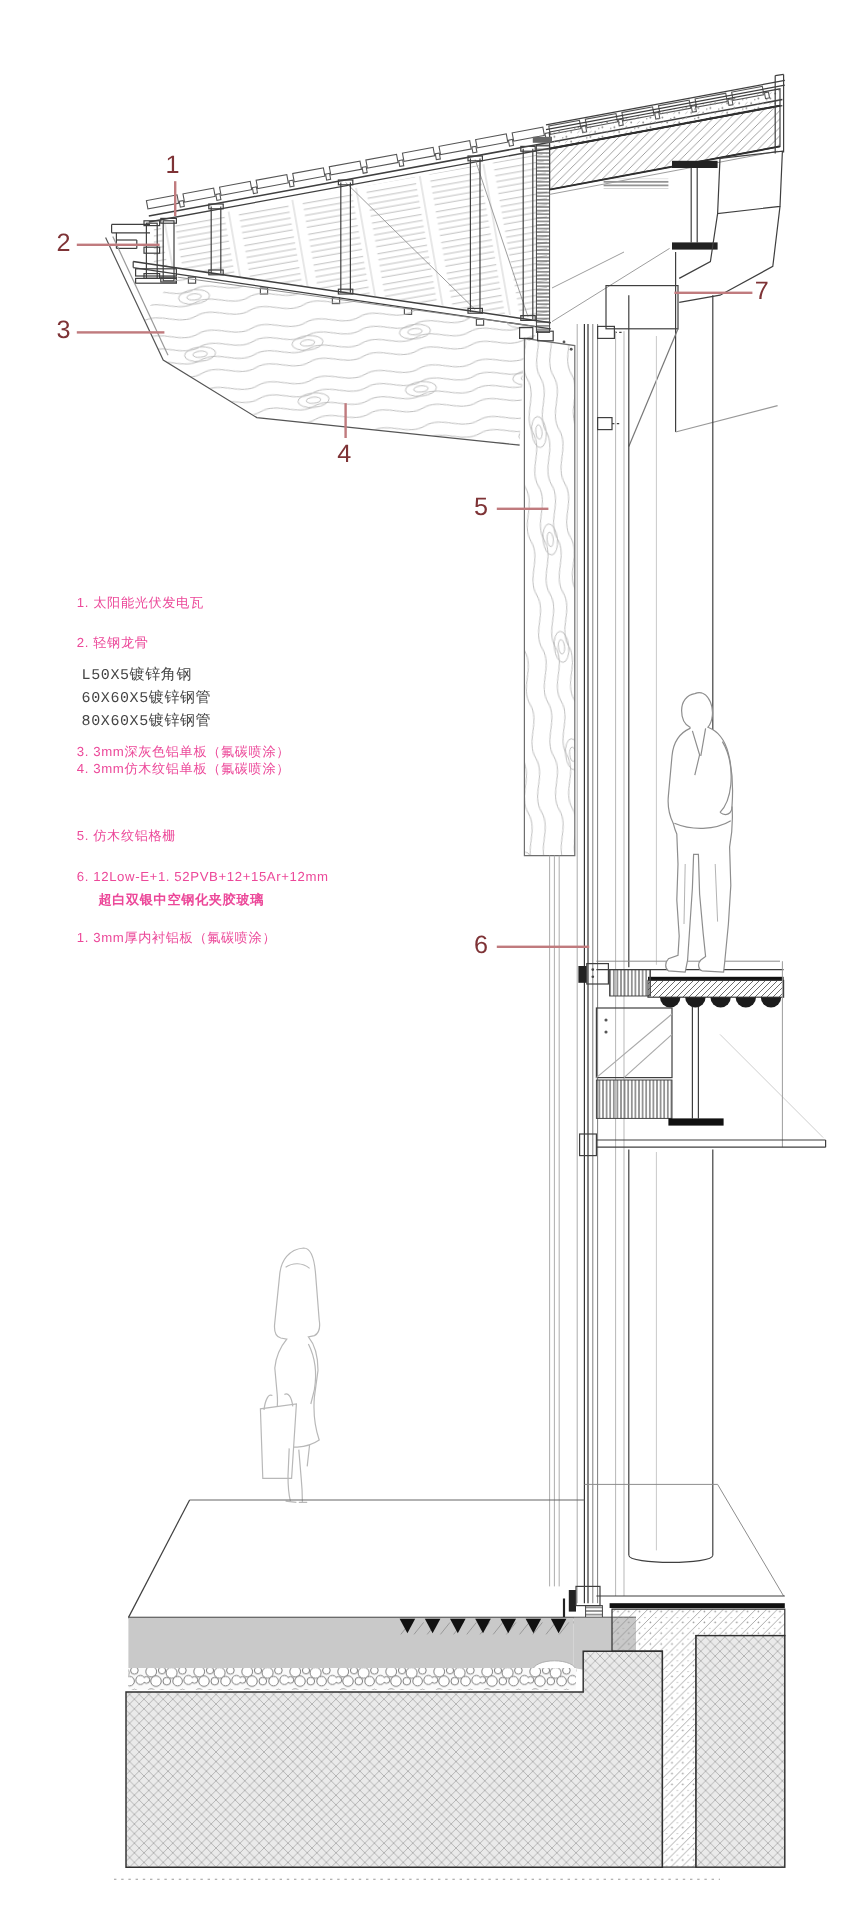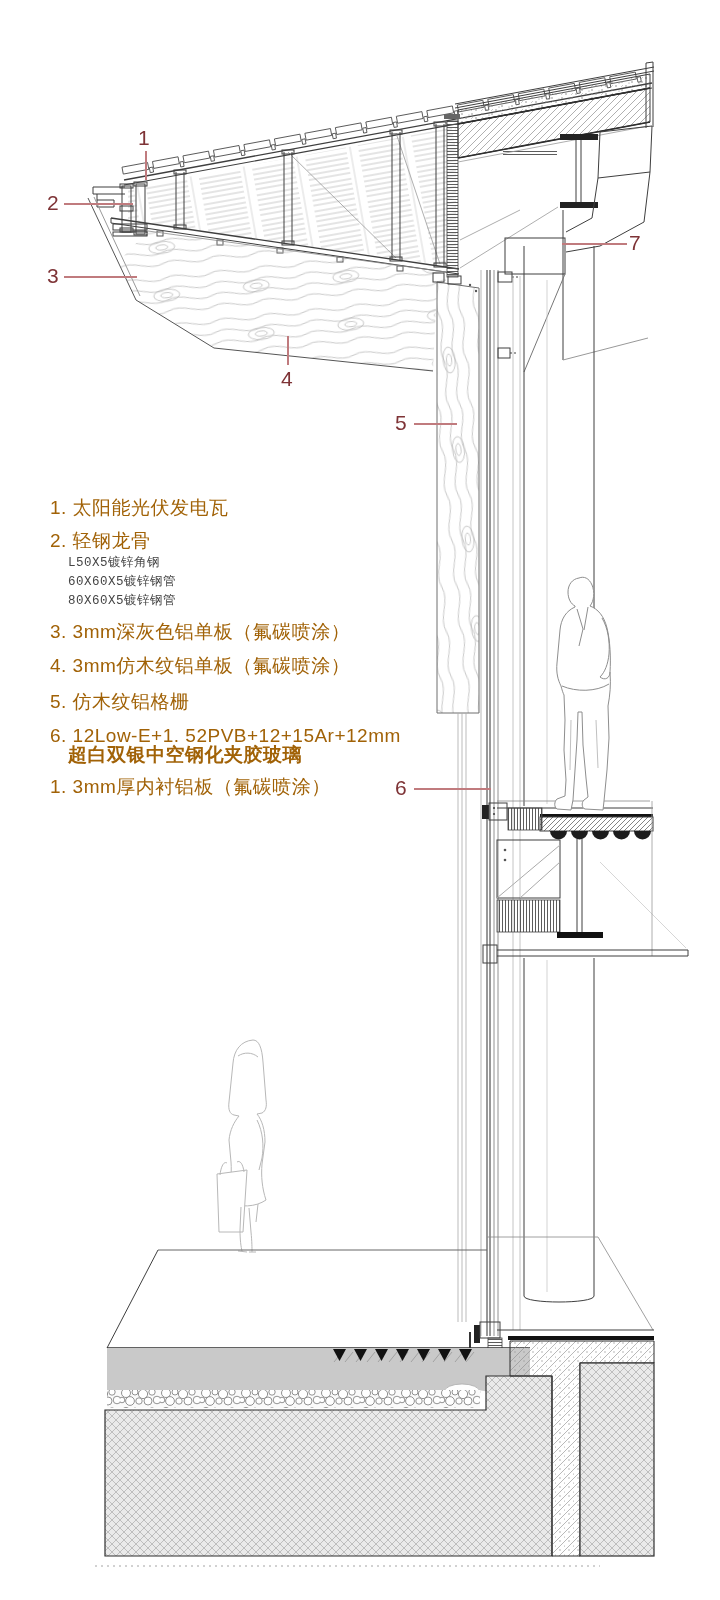--- a/index.html
+++ b/index.html
@@ -4,22 +4,22 @@
 <style>
   html,body{margin:0;padding:0;background:#fff;}
   #canvas{position:relative;width:720px;height:1600px;background:#fff;overflow:hidden;
           font-family:"Liberation Sans",sans-serif;}
   #drawing{position:absolute;left:0;top:0;}
   .callout{position:absolute;font-size:21px;line-height:1;color:var(--callout-color,#7e3336);
            font-family:"Liberation Sans",sans-serif;}
   .leader{position:absolute;background:var(--leader-color,#c07b7e);}
   .leader.h{height:1.5px;}
   .leader.v{width:1.5px;}
-  .legend-item{position:absolute;font-size:19px;line-height:1.15;color:#a16207;
-               letter-spacing:.5px;white-space:nowrap;}
+  .legend-item{position:absolute;font-size:11px;line-height:1.15;color:#ec4899;
+               letter-spacing:.5px;white-space:nowrap;margin-left:14px;}
   .legend-sub{position:absolute;font-size:12.5px;line-height:1.15;color:#454545;
               letter-spacing:.5px;white-space:nowrap;font-family:Liberation Mono, monospace;}
 </style>
 </head>
 <body>
 
 <div id="canvas">
 
 <svg id="drawing" width="720" height="1600" viewBox="0 0 720 1600">
   <defs>
@@ -427,20 +427,20 @@
 <div class="callout" style="left:395px;top:777px;">6</div>
 <div class="callout" style="left:629px;top:232px;">7</div>
 
 <div>
   <div class="legend-item" style="left:50px;top:497px;">1. 太阳能光伏发电瓦</div>
   <div class="legend-item" style="left:50px;top:530px;">2. 轻钢龙骨</div>
   <div class="legend-sub" style="left:68px;top:556px;">L50X5镀锌角钢</div>
   <div class="legend-sub" style="left:68px;top:575px;">60X60X5镀锌钢管</div>
   <div class="legend-sub" style="left:68px;top:594px;">80X60X5镀锌钢管</div>
   <div class="legend-item" style="left:50px;top:621px;">3. 3mm深灰色铝单板（氟碳喷涂）</div>
-  <div class="legend-item" style="left:50px;top:655px;">4. 3mm仿木纹铝单板（氟碳喷涂）</div>
+  <div class="legend-item" style="left:50px;top:635px;">4. 3mm仿木纹铝单板（氟碳喷涂）</div>
   <div class="legend-item" style="left:50px;top:691px;">5. 仿木纹铝格栅</div>
   <div class="legend-item" style="left:50px;top:725px;">6. 12Low-E+1. 52PVB+12+15Ar+12mm</div>
   <div class="legend-item" style="left:68px;top:744px;font-weight:bold;">超白双银中空钢化夹胶玻璃</div>
   <div class="legend-item" style="left:50px;top:776px;">1. 3mm厚内衬铝板（氟碳喷涂）</div>
 </div>
 
 </div>
 
 </body></html>

